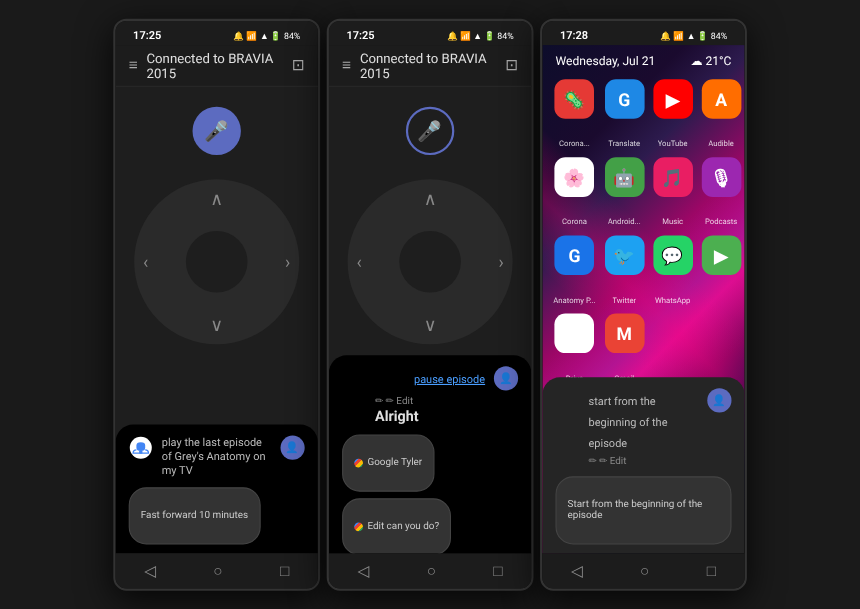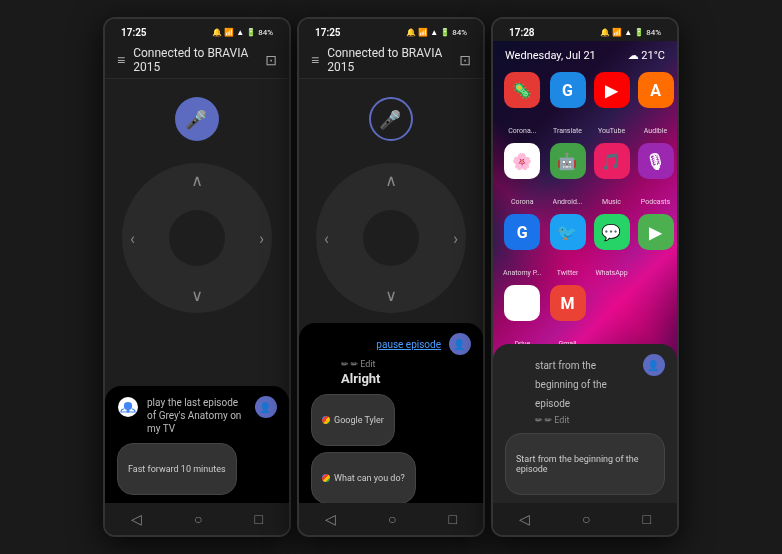--- a/index.html
+++ b/index.html
@@ -432,21 +432,21 @@
           <span>✏ Edit</span>
         </div>
         <div class="response-label">Alright</div>
         <div class="suggestion-pills">
           <div class="pill">
             <div class="pill-google-dot"></div>
             <span>Google Tyler</span>
           </div>
           <div class="pill">
             <div class="pill-google-dot"></div>
-            <span>What can you do?</span>
+            <span>Edit can you do?</span>
           </div>
         </div>
       </div>
     </div>
     <div class="bottom-nav">
       <span class="nav-icon">◁</span>
       <span class="nav-icon">○</span>
       <span class="nav-icon">□</span>
     </div>
   </div>

